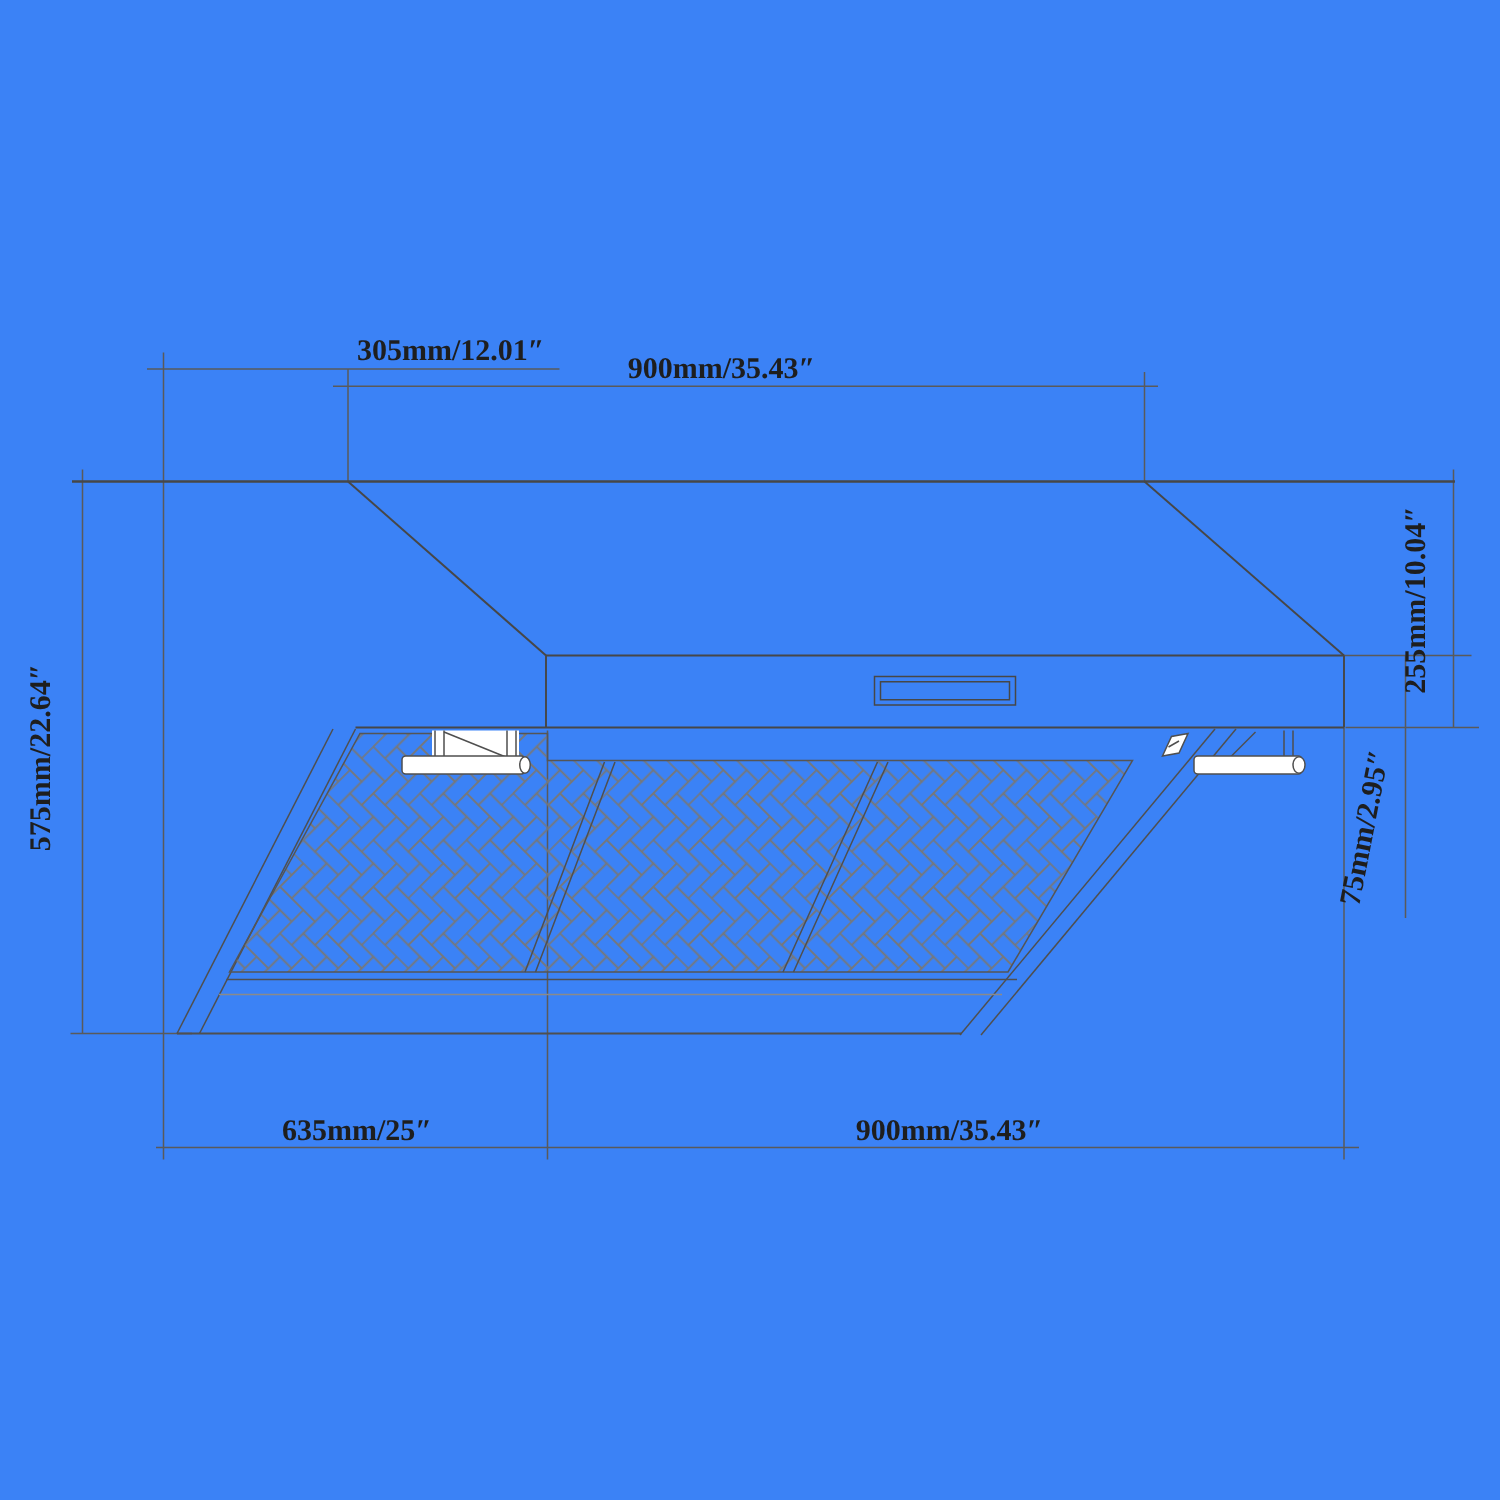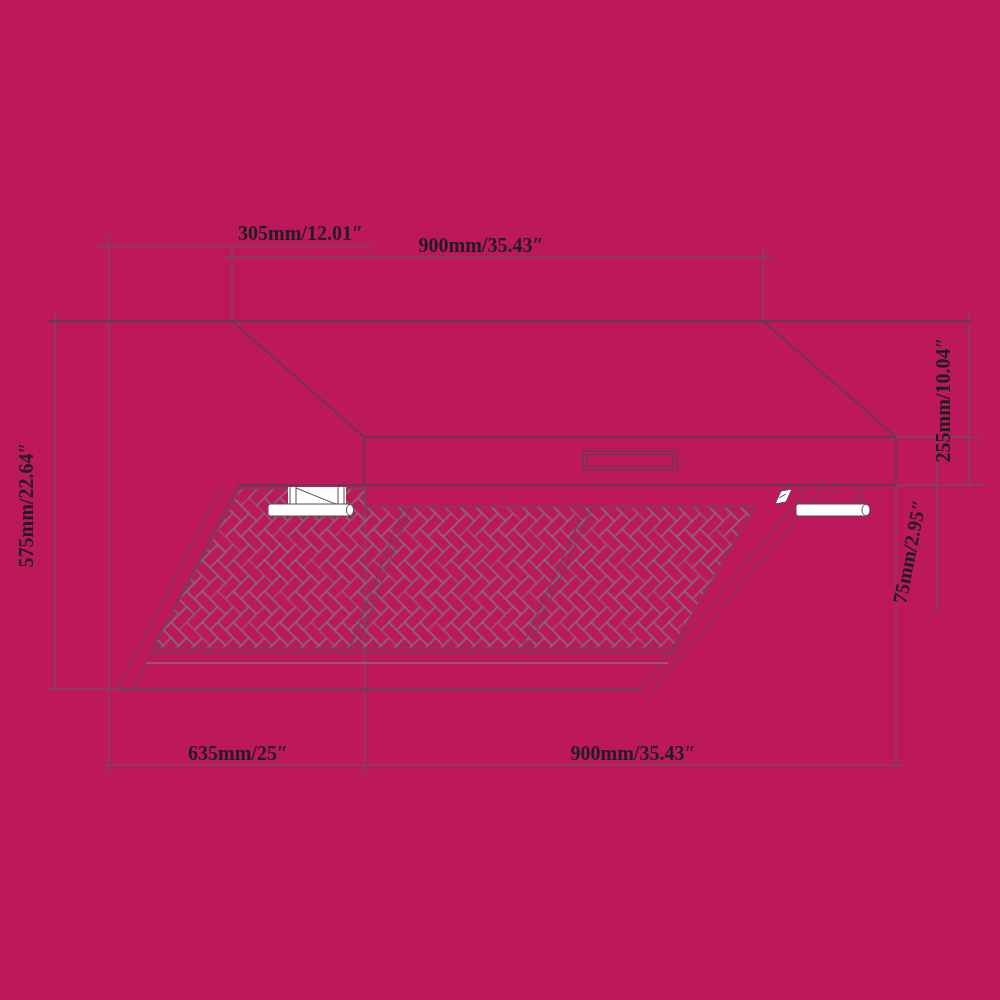--- a/index.html
+++ b/index.html
@@ -1,16 +1,16 @@
 <!DOCTYPE html>
 <html><head>
 <meta charset="utf-8">
 <style>
   html,body{margin:0;padding:0;background:#ffffff;}
-  .canvas{position:relative;width:1000px;height:1000px;background:#be185d;overflow:hidden;
+  .canvas{position:relative;width:1000px;height:1000px;background:#3b82f6;overflow:hidden;
           font-family:"Liberation Serif", serif;}
   svg{display:block;}
   text{font-family:"Liberation Serif", serif;font-weight:700;fill:#1e1e1e;}
   .dim-label{font-size:20px;letter-spacing:0px;}
 </style>
 </head>
 <body>
 
 <div class="canvas">
 <svg width="1000" height="1000" viewBox="0 0 1000 1000">

